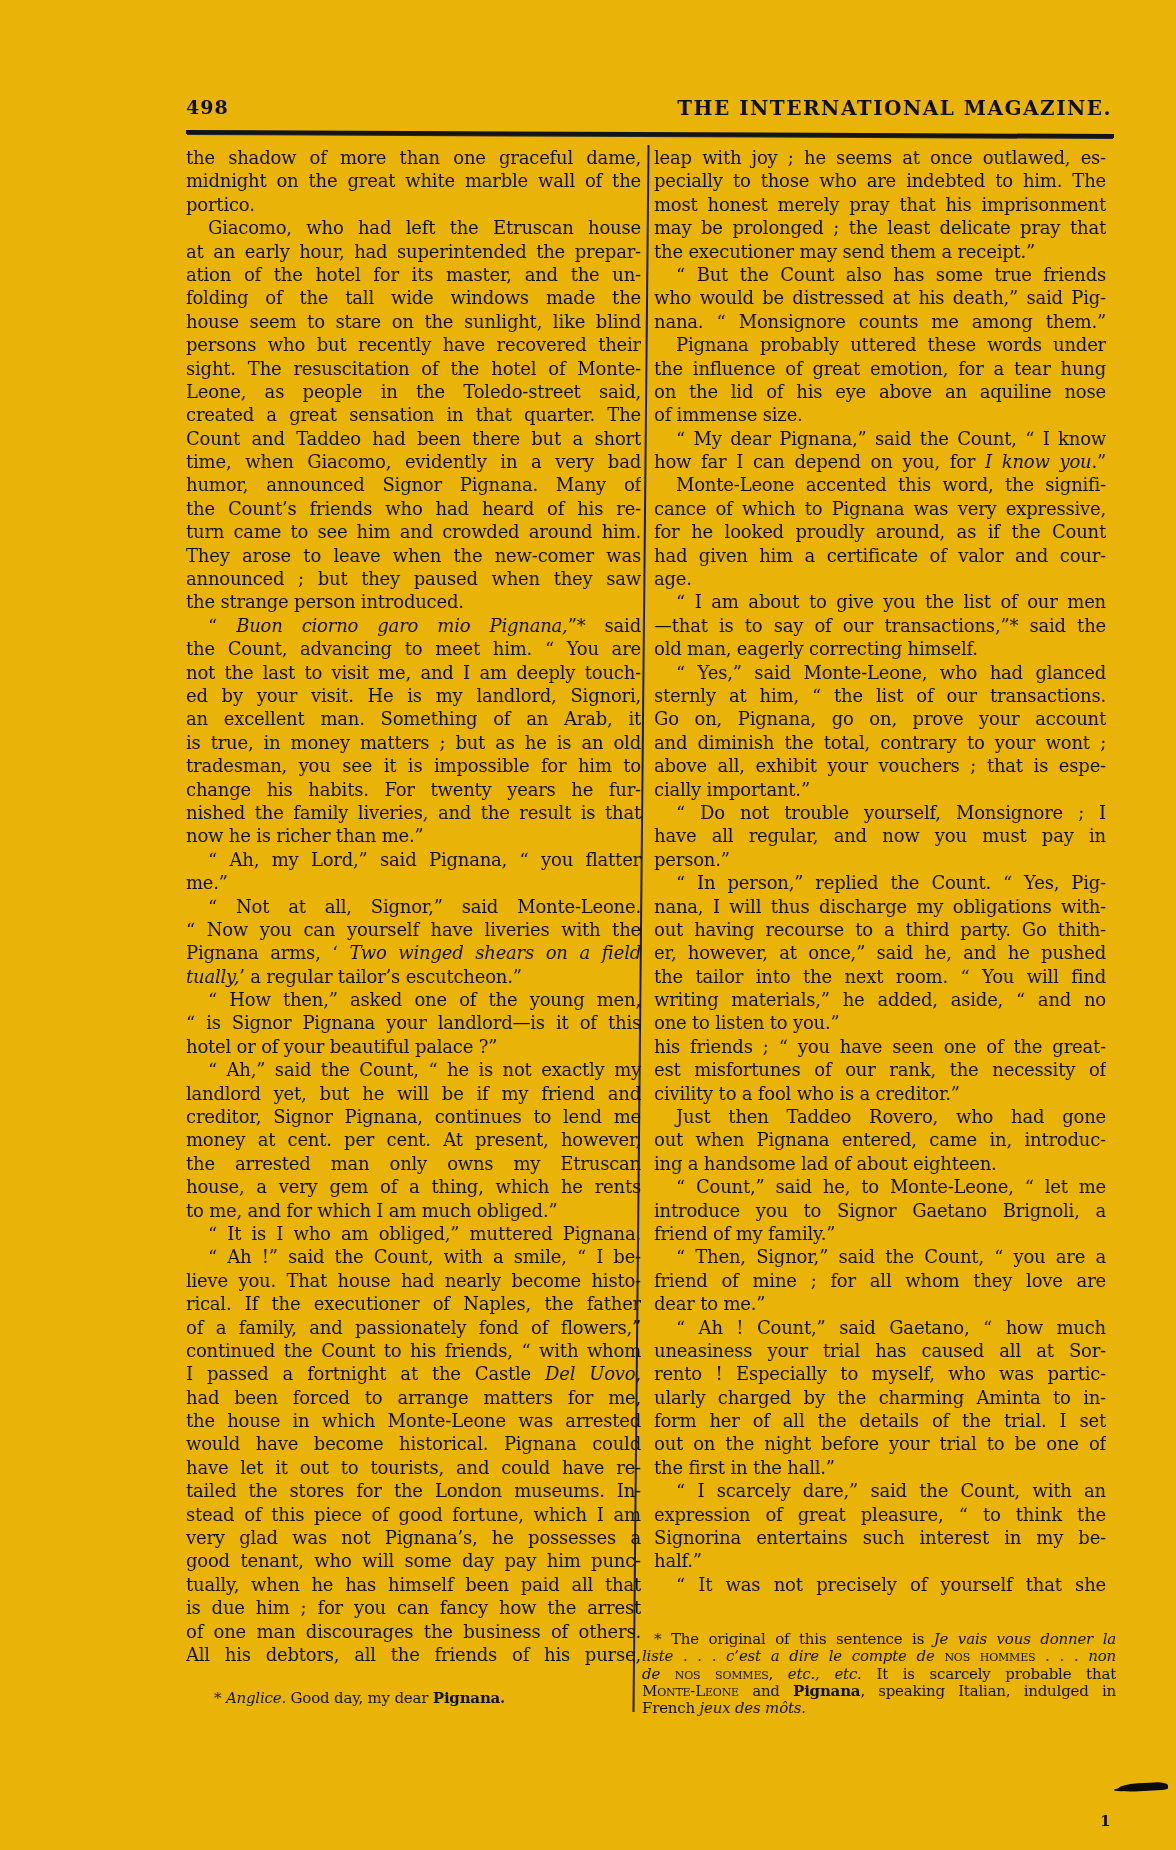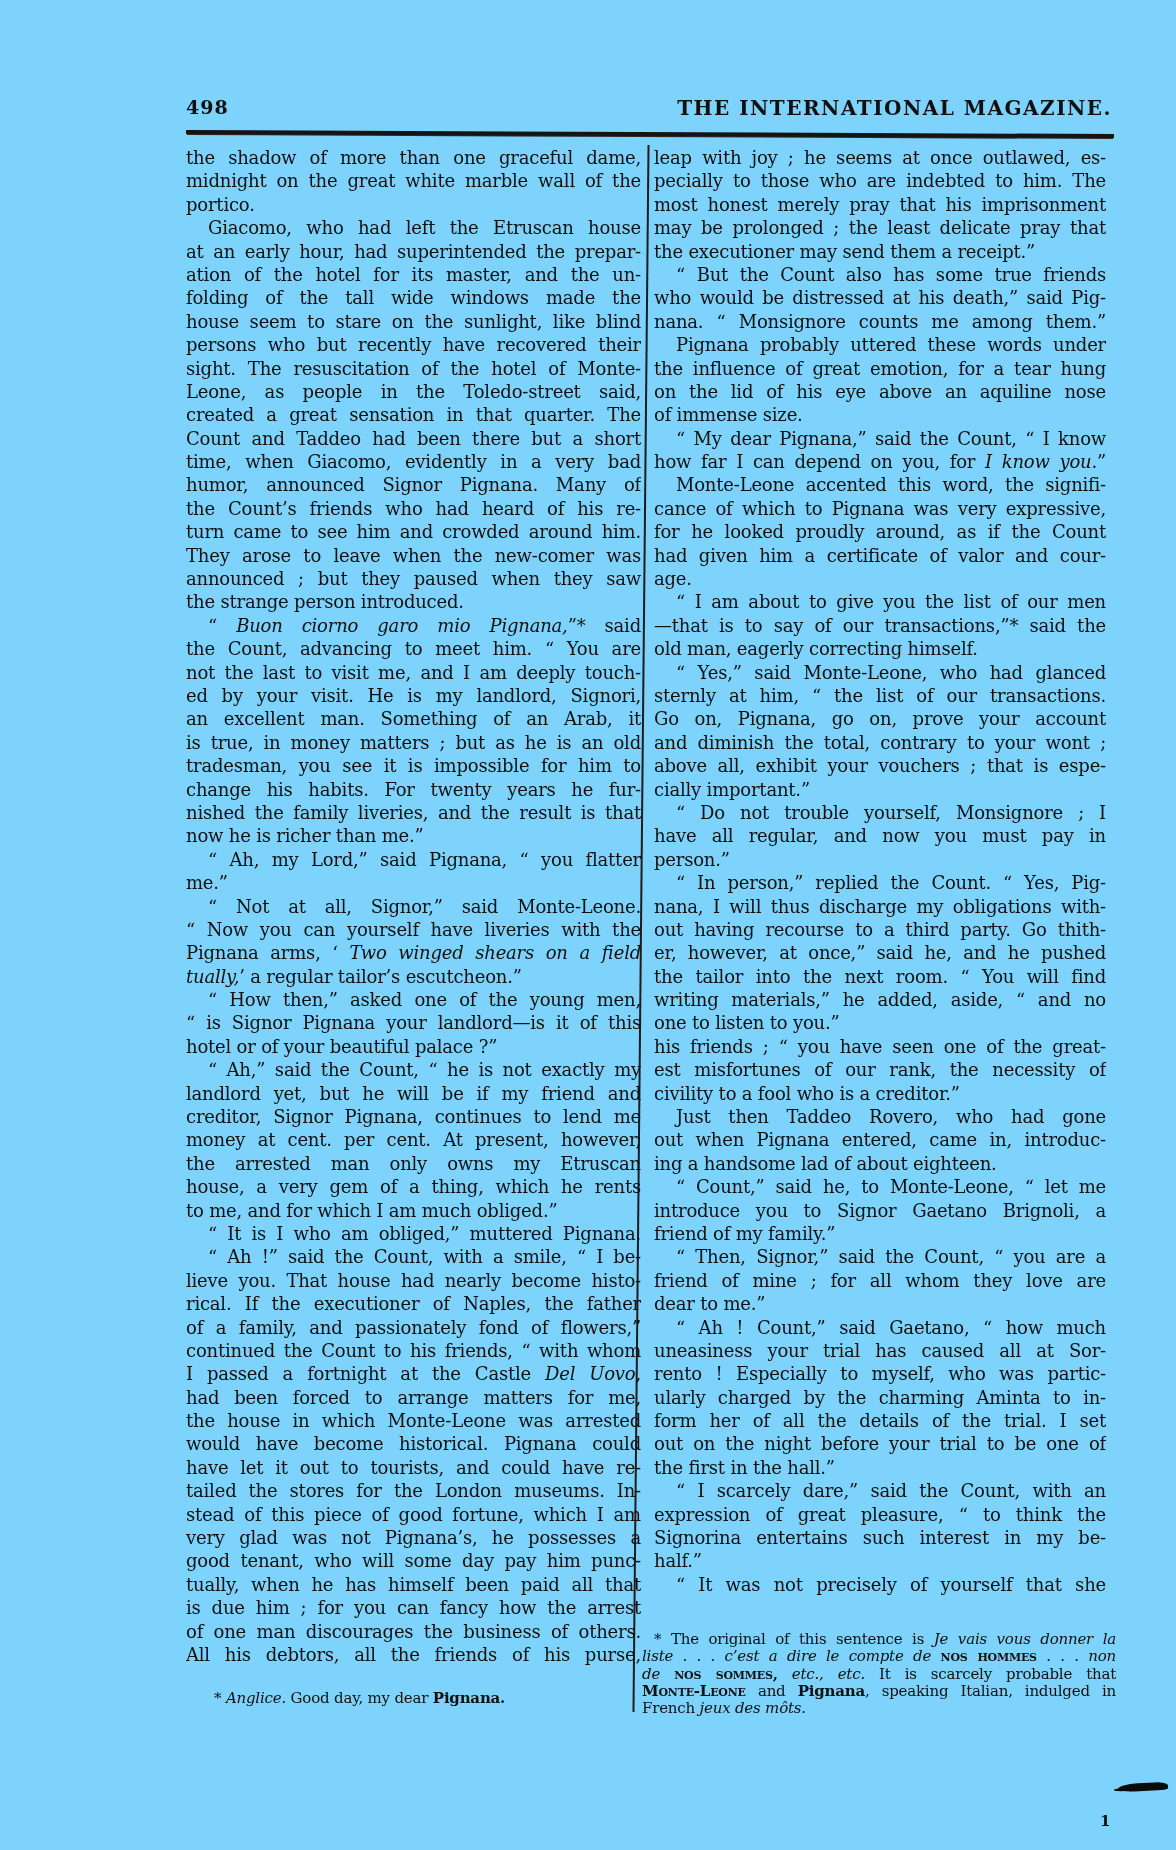--- a/index.html
+++ b/index.html
@@ -1,18 +1,18 @@
 <!DOCTYPE html>
 <html><head>
 <meta charset="utf-8">
 <style>
   html,body{margin:0;padding:0;background:#e8e8e8;}
   .page{
     position:relative;width:1176px;height:1850px;margin:0 auto;
-    background:#7dd3fc;color:#101010;overflow:hidden;
+    background:#eab308;color:#101010;overflow:hidden;
     font-family:"DejaVu Serif","Liberation Serif",serif;
   }
   .pageno{
     position:absolute;left:186px;top:96px;font-size:19px;font-weight:bold;
     letter-spacing:1px;
   }
   .title{
     position:absolute;left:186px;top:96px;width:926px;text-align:right;
     font-size:20px;font-weight:bold;letter-spacing:1.5px;white-space:nowrap;
   }
@@ -34,21 +34,21 @@
   }
   .line.rag{text-align:left;text-align-last:left;}
   .line.ind{text-indent:22px;}
   .footnote{position:absolute;}
   .fn-left{left:202px;top:1690px;width:455px;}
   .fn-right{left:642px;top:1631px;width:474px;}
   .footnote .line{
     height:17.3px;line-height:17.3px;font-size:15px;letter-spacing:-0.2px;
   }
   .footnote .line.ind{text-indent:12px;}
-  .sc{font-variant:small-caps;font-weight:bold;}
+  .sc{font-variant:small-caps;font-weight:normal;}
   .smudge{
     position:absolute;left:1118px;top:1783px;width:50px;height:8px;background:#0b0b0b;
     border-radius:60% 40% 20% 50%/90% 70% 30% 60%;transform:rotate(-3deg);
   }
   .smudge2{
     position:absolute;left:1114px;top:1788px;width:26px;height:3px;background:#0b0b0b;
     border-radius:40%;transform:rotate(-2deg);
   }
   .corner-mark{
     position:absolute;left:1100px;top:1812px;font-size:15px;font-weight:bold;

